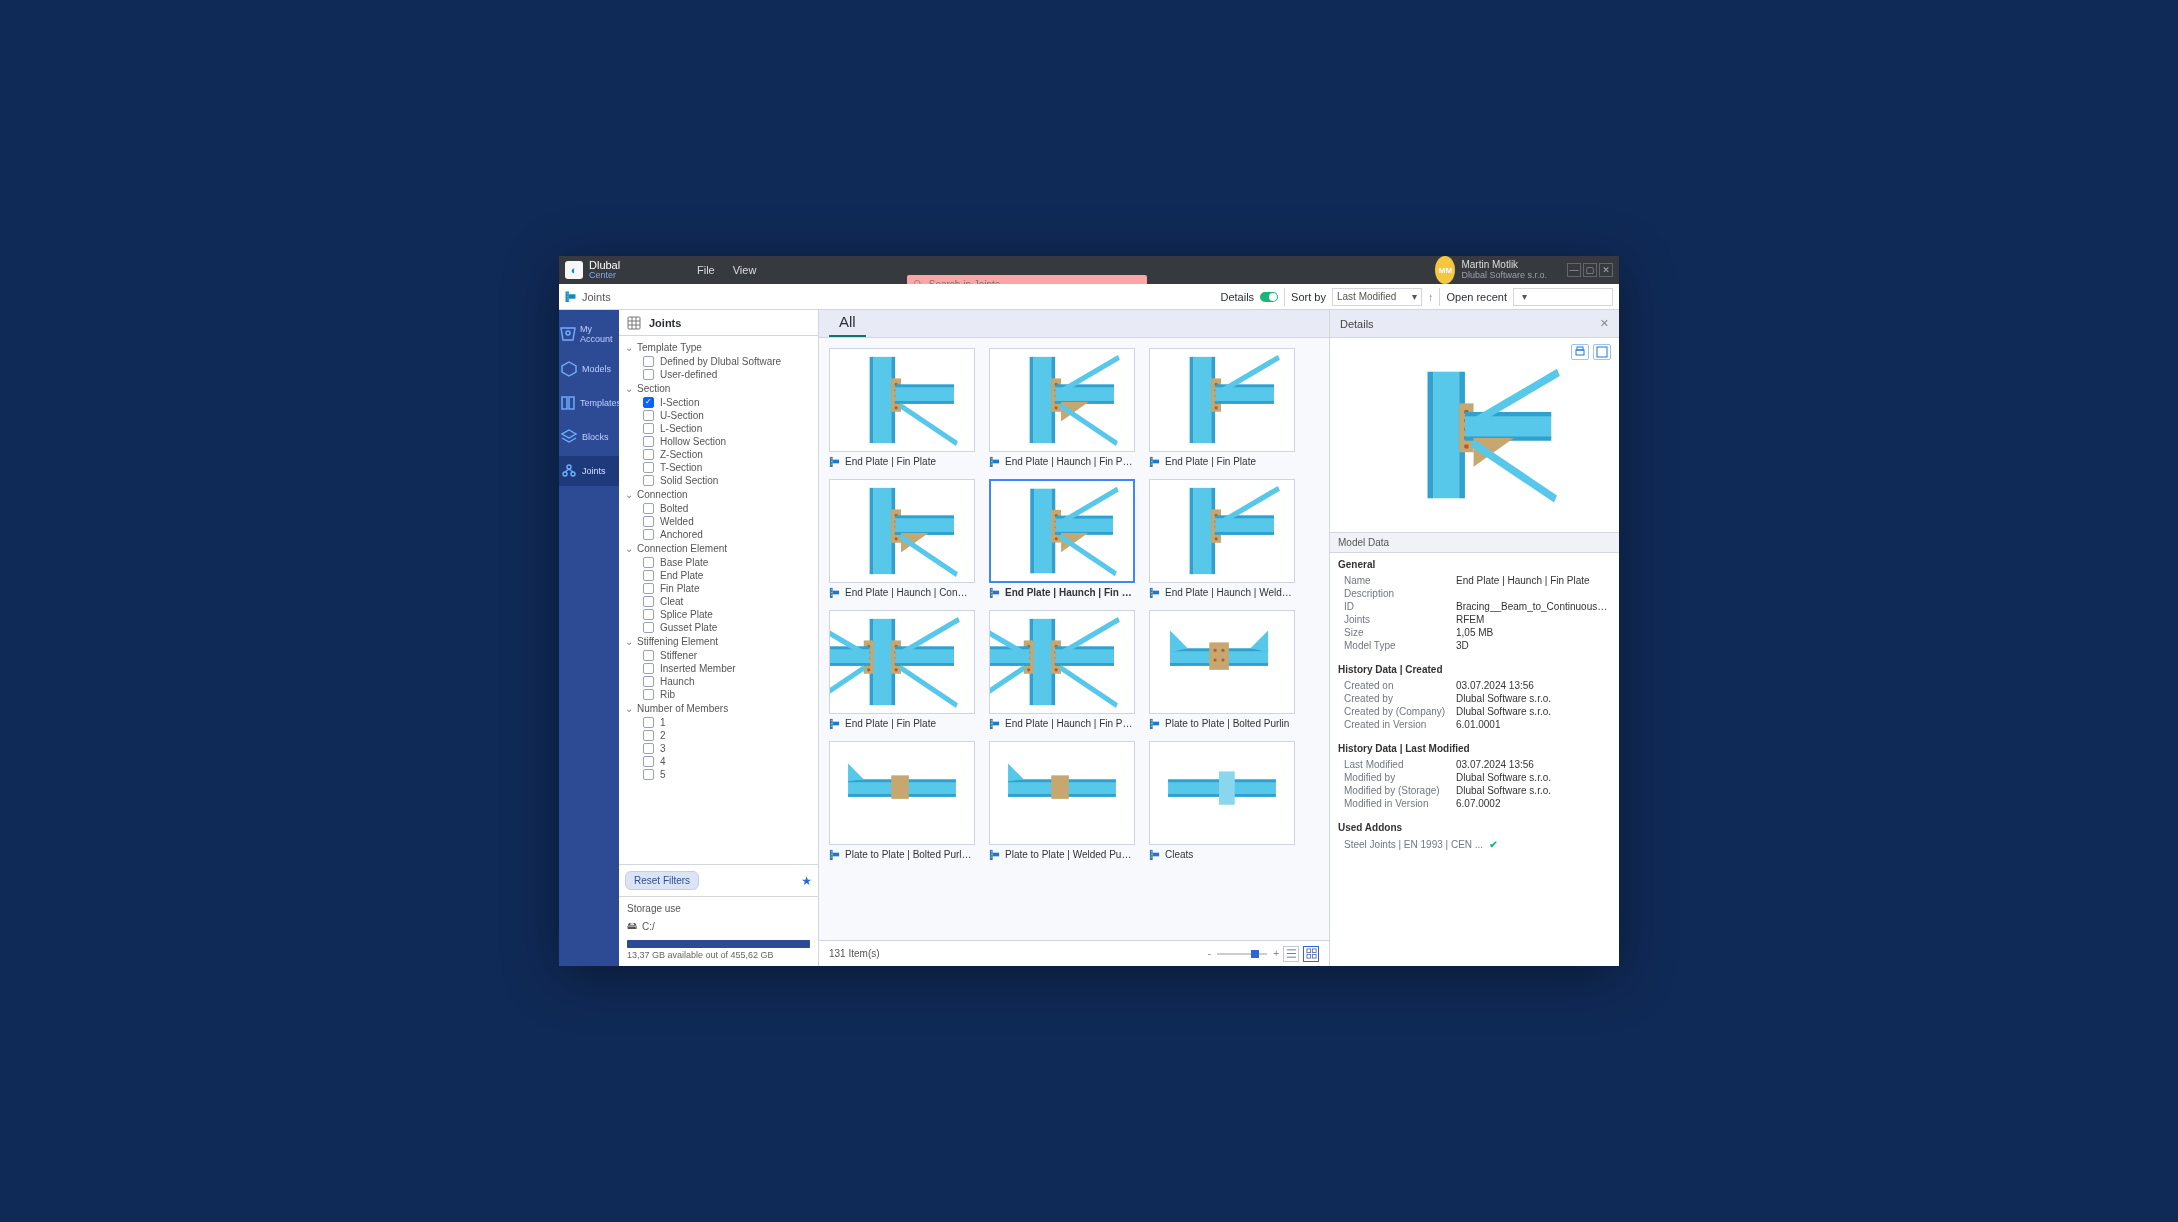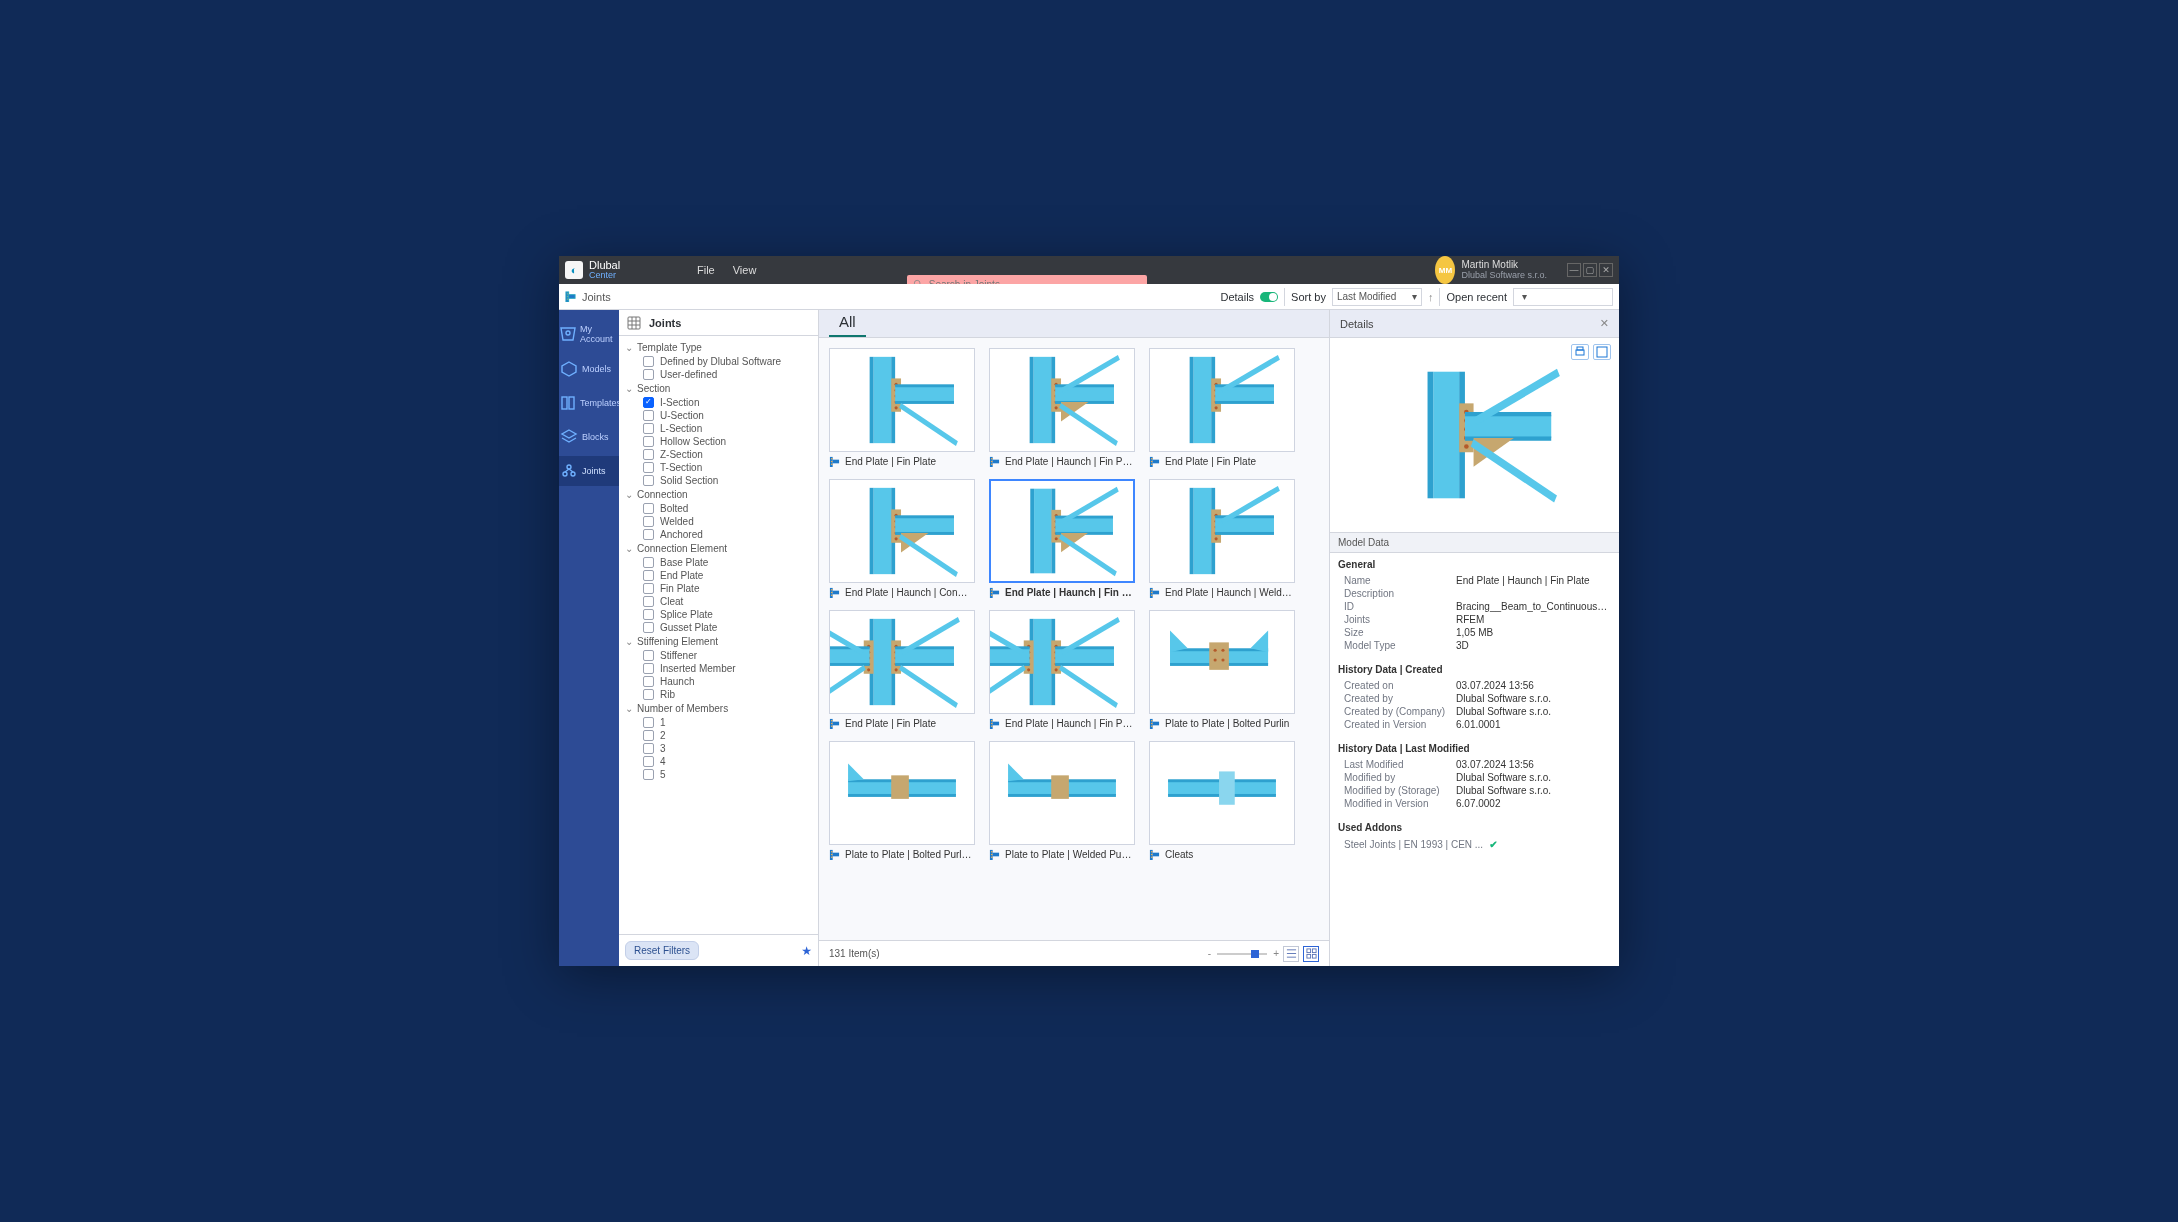--- a/index.html
+++ b/index.html
@@ -511,20 +511,29 @@
                 <span class="cb"></span>
                 <span>5</span>
               </div>
             </div>
           </div>
         </div>
       <div class="reset-row">
         <div class="reset-btn">Reset Filters</div>
         <span class="star">★</span>
       </div>
+      <div class="storage">
+        <div>Storage use</div>
+        <div style="display:flex;align-items:center;gap:5px;margin-top:4px;">
+          <span>🖴</span>
+          <span>C:/</span>
+        </div>
+        <div class="bar"></div>
+        <div class="cap">13,37 GB available out of 455,62 GB</div>
+      </div>
     </div>
 
     <div class="main">
       <div class="tabs">
         <div class="tab">All</div>
       </div>
       <div class="gallery">
           <div class="grid" id="grid">
             <div class="card">
               <div class="thumb">

